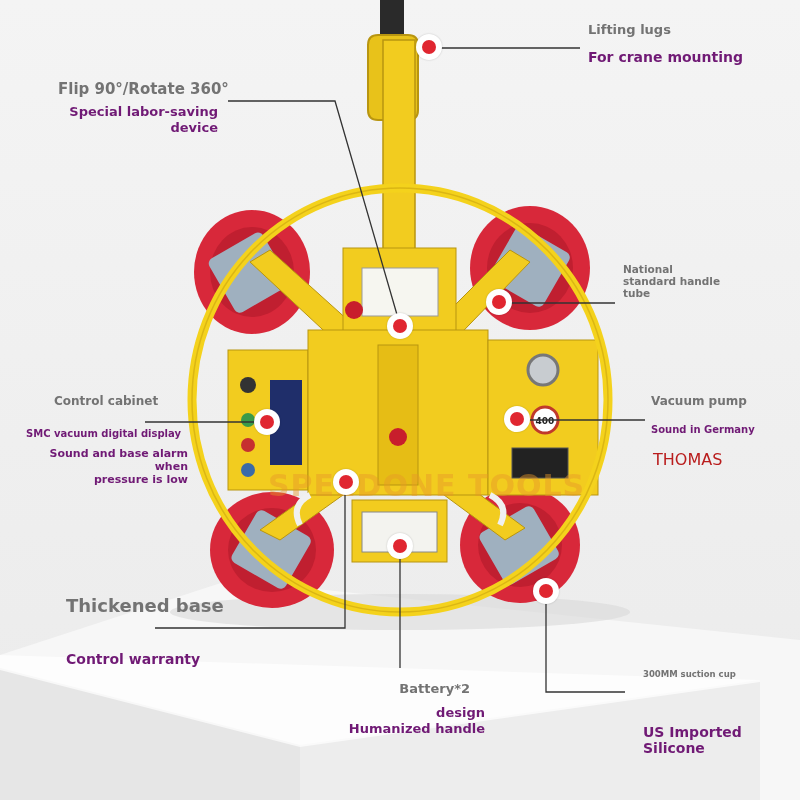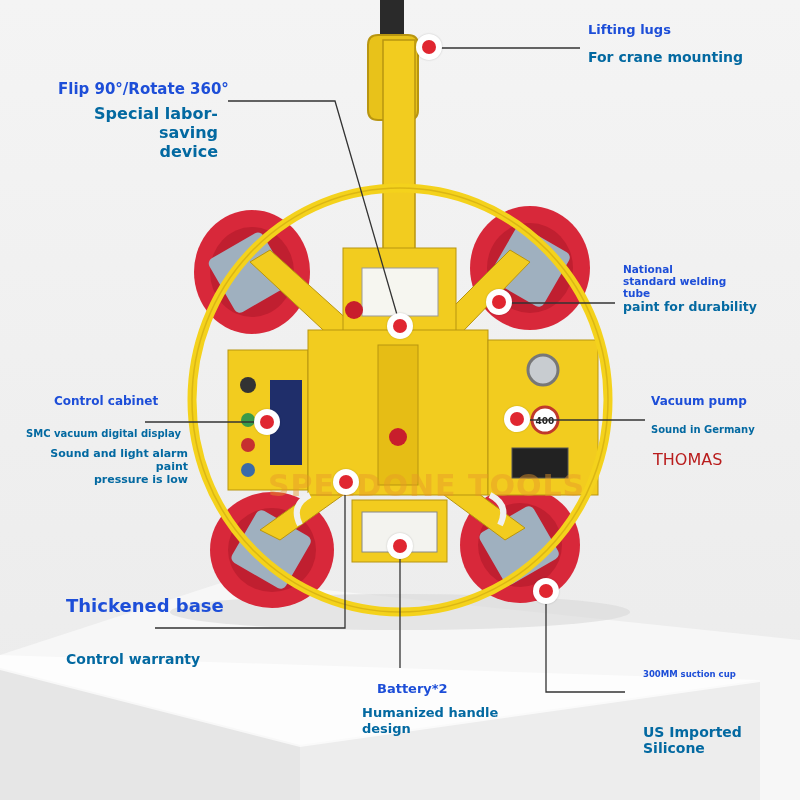--- a/index.html
+++ b/index.html
@@ -4,24 +4,24 @@
 <style>
   * { box-sizing: border-box; margin: 0; padding: 0; }
   html, body { width: 800px; height: 800px; overflow: hidden; }
   body {
     position: relative;
     background: linear-gradient(180deg, #f4f4f4 0%, #efefef 55%, #ebebeb 100%);
     font-family: "DejaVu Sans", sans-serif;
   }
   .stage { position: absolute; left: 0; top: 0; width: 800px; height: 800px; }
   .lbl { position: absolute; font-weight: bold; line-height: 1.2; }
-  .red { color: #1d4ed8; }
-  .blk { color: #0369a1; }
+  .red { color: #737373; }
+  .blk { color: #701a75; }
   .r { text-align: right; }
-  .c { text-align: left; margin-left: 47px; }
+  .c { text-align: right; }
   .thin { font-weight: normal; }
   .dot {
     position: absolute; width: 26px; height: 26px; border-radius: 50%;
     background: #fff; box-shadow: 0 0 2px rgba(0,0,0,0.2);
   }
   .dot::after {
     content: ""; position: absolute; left: 6px; top: 6px; width: 14px; height: 14px;
     border-radius: 50%; background: #e02630;
   }
   .watermark {
@@ -126,52 +126,51 @@
   <div class="dot" style="left:254px;top:409px"></div>
   <div class="dot" style="left:504px;top:406px"></div>
   <div class="dot" style="left:333px;top:469px"></div>
   <div class="dot" style="left:387px;top:533px"></div>
   <div class="dot" style="left:533px;top:578px"></div>
 
   <div class="lbl red" style="left:588px;top:22px;font-size:13px">Lifting lugs</div>
   <div class="lbl blk" style="left:588px;top:49px;font-size:14px">For crane mounting</div>
 
   <div class="lbl red" style="left:58px;top:80px;font-size:15px">Flip 90°/Rotate 360°</div>
-  <div class="lbl blk r" style="left:60px;top:104px;width:158px;font-size:16px">
+  <div class="lbl blk r" style="left:60px;top:104px;width:158px;font-size:13px">
     <div>Special labor-saving</div>
     <div>device</div>
   </div>
 
   <div class="lbl red" style="left:623px;top:263px;font-size:10.5px;line-height:1.15">
     <div>National</div>
-    <div>standard welding</div>
+    <div>standard handle</div>
     <div>tube</div>
   </div>
   <div class="lbl blk" style="left:623px;top:299px;font-size:12.5px">
-    <div>paint for durability</div>
   </div>
 
   <div class="lbl red" style="left:54px;top:394px;font-size:12px">Control cabinet</div>
   <div class="lbl blk" style="left:26px;top:428px;font-size:10px">SMC vacuum digital display</div>
   <div class="lbl blk r" style="left:20px;top:447px;width:168px;font-size:11px">
-    <div>Sound and light alarm paint</div>
+    <div>Sound and base alarm when</div>
     <div>pressure is low</div>
   </div>
 
   <div class="lbl red" style="left:651px;top:394px;font-size:12px">Vacuum pump</div>
   <div class="lbl blk" style="left:651px;top:424px;font-size:10px">Sound in Germany</div>
   <div class="lbl blk thin" style="left:653px;top:450px;font-size:16px;color:#b91c1c">THOMAS</div>
 
   <div class="lbl red" style="left:66px;top:595px;font-size:18px">Thickened base</div>
   <div class="lbl blk" style="left:66px;top:651px;font-size:14px">Control warranty</div>
 
   <div class="lbl red c" style="left:330px;top:681px;width:140px;font-size:13px">Battery*2</div>
   <div class="lbl blk c" style="left:315px;top:705px;width:170px;font-size:13px">
+    <div>design</div>
     <div>Humanized handle</div>
-    <div>design</div>
   </div>
 
   <div class="lbl red" style="left:643px;top:669px;font-size:8.5px">300MM suction cup</div>
   <div class="lbl blk" style="left:643px;top:724px;font-size:14px;line-height:1.15">
     <div>US Imported</div>
     <div>Silicone</div>
   </div>
 
 </div>
 

